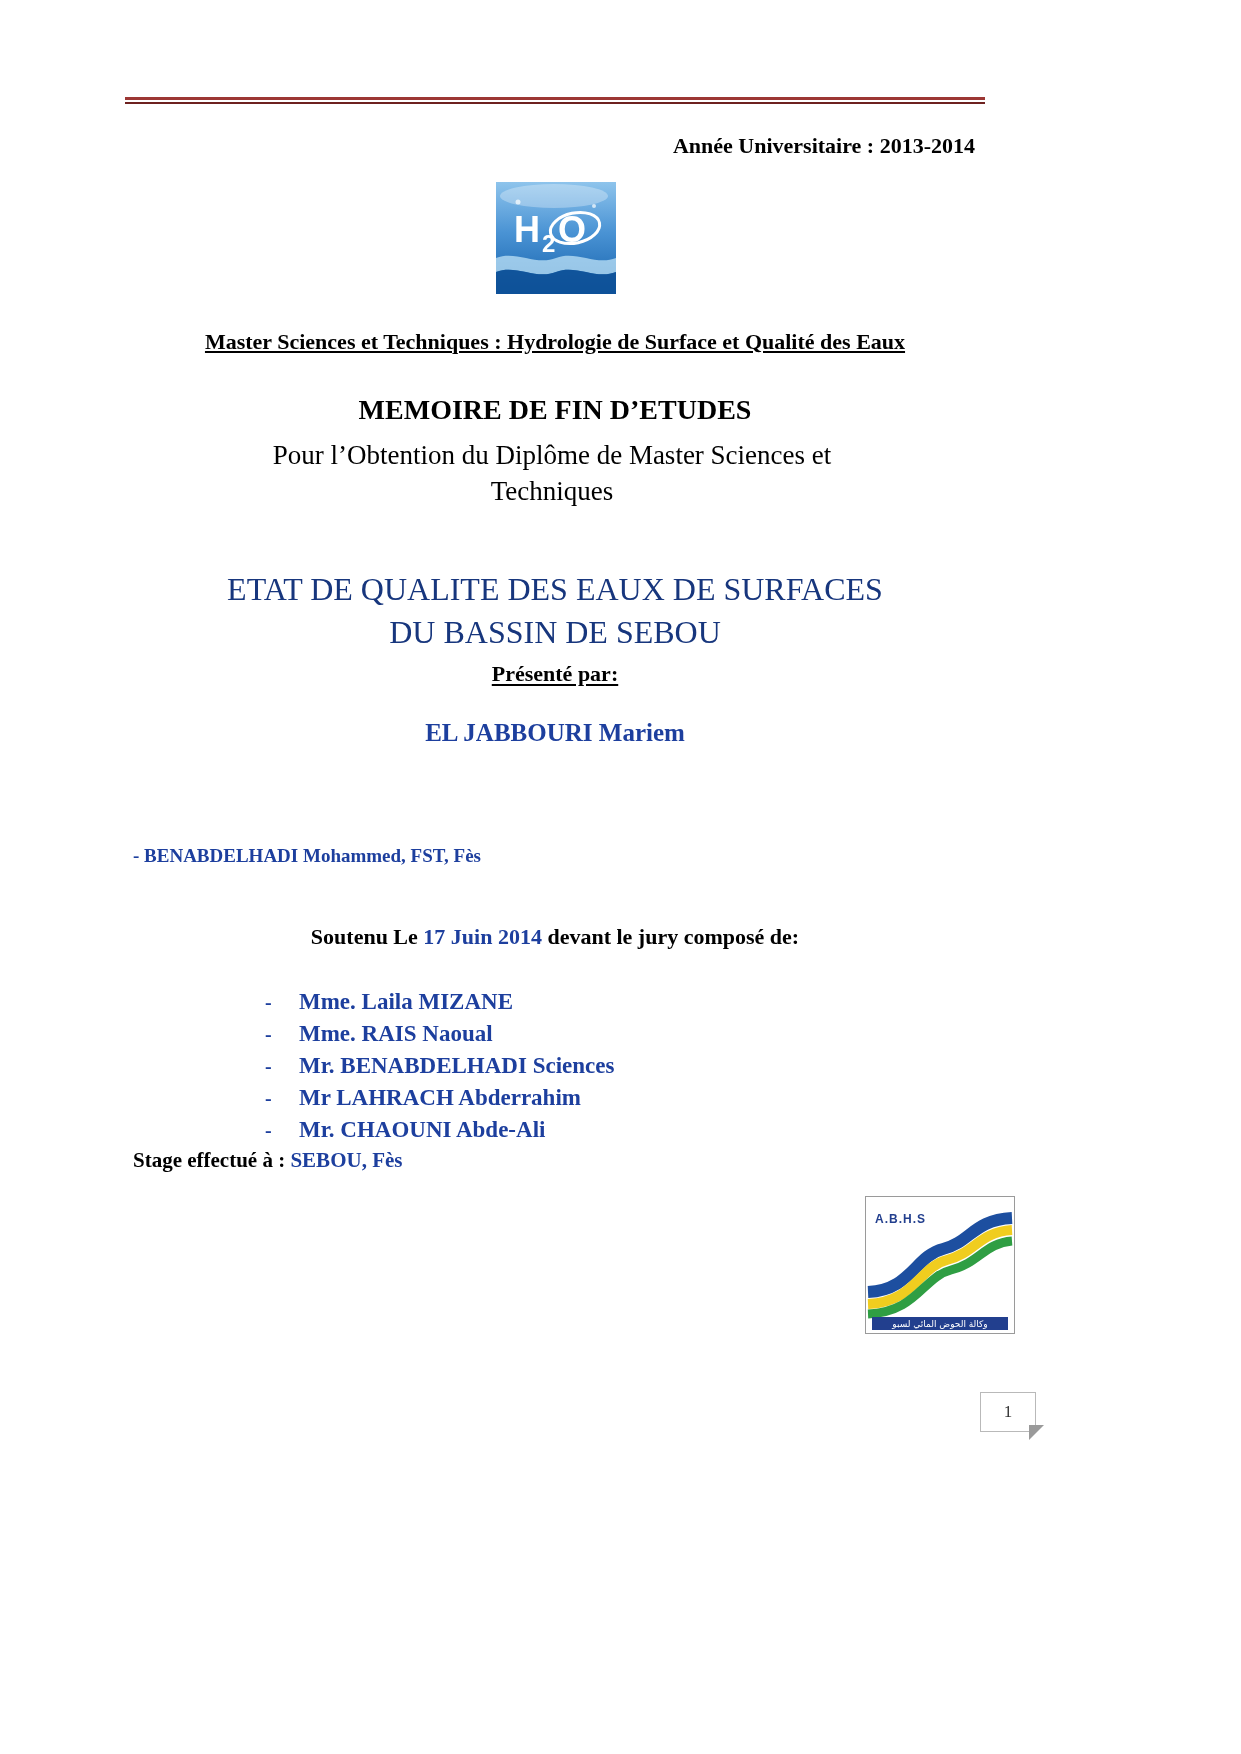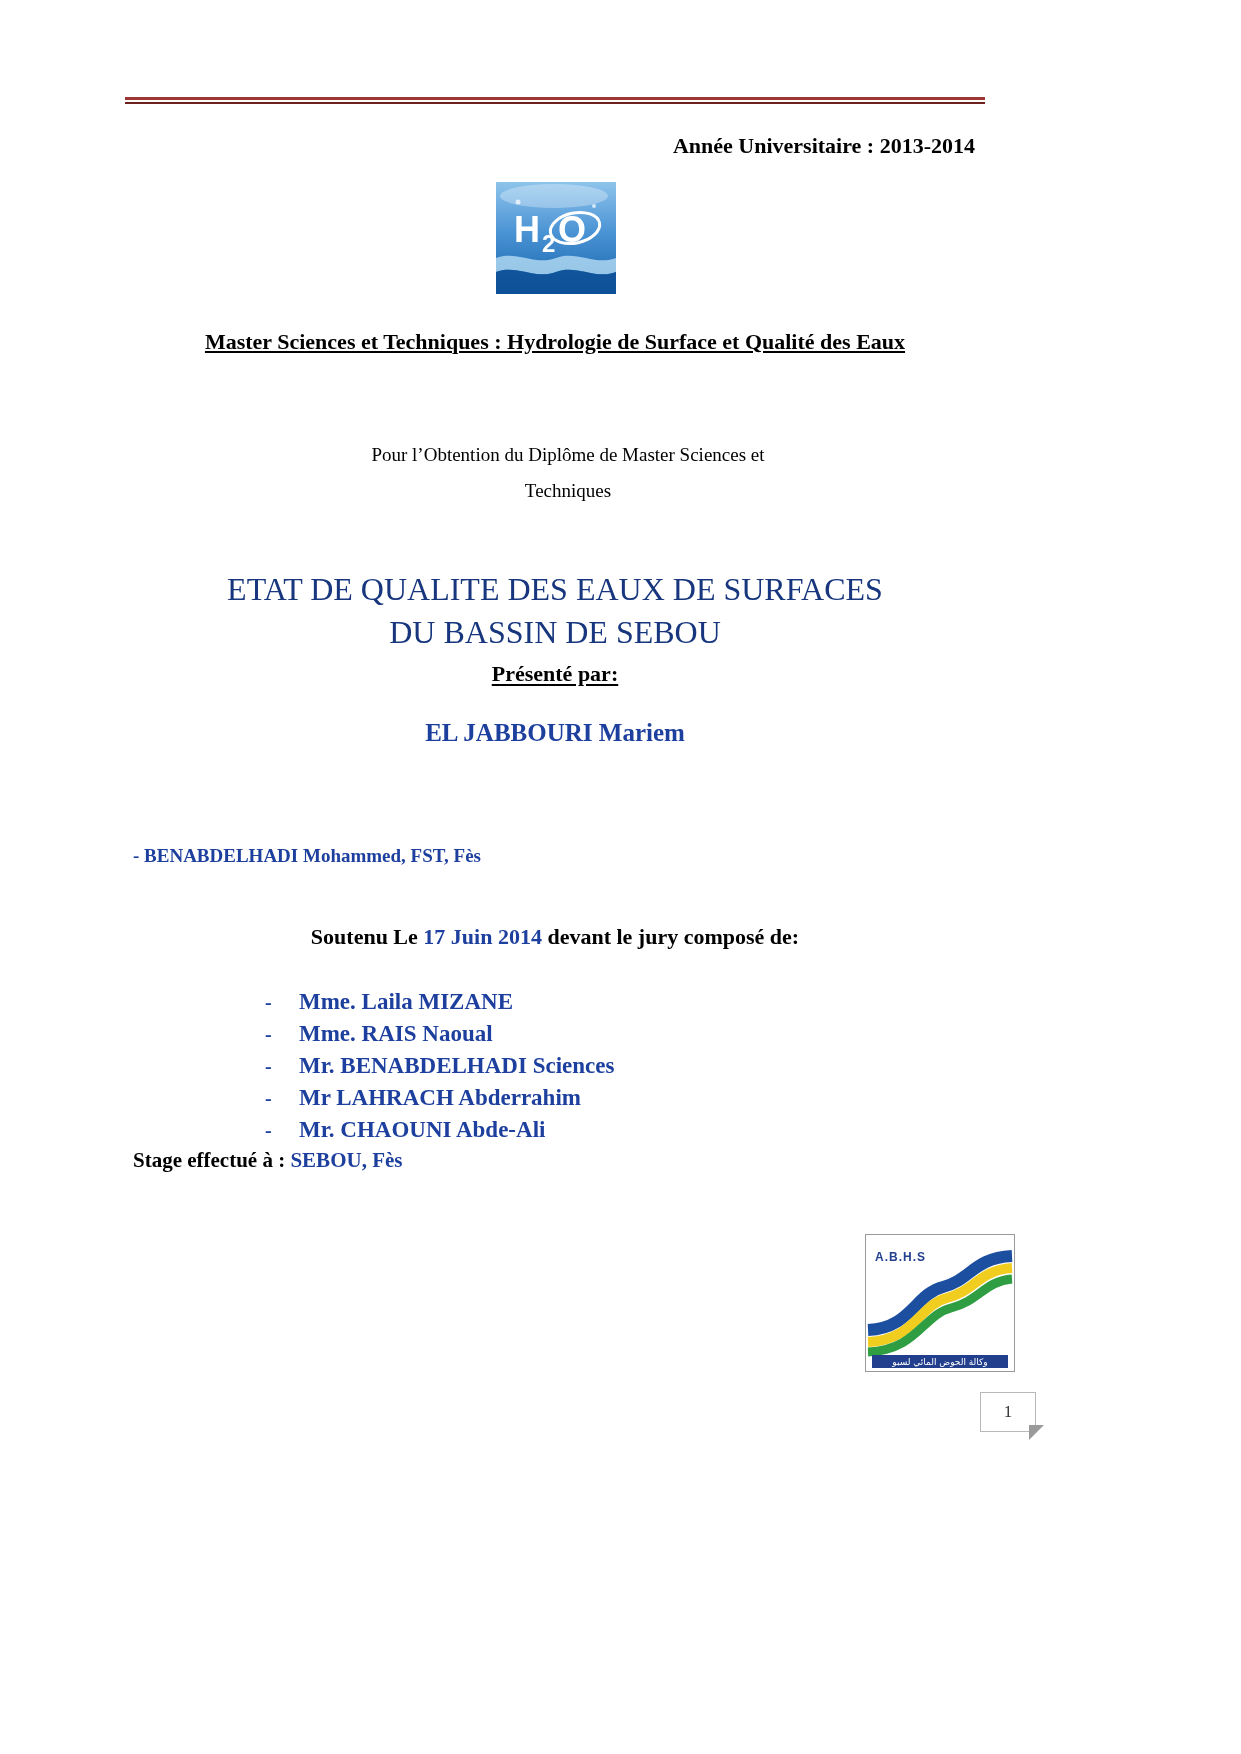--- a/index.html
+++ b/index.html
@@ -35,22 +35,22 @@
     left: 125px; top: 328px; width: 860px;
     text-align: center; font-weight: bold; font-size: 22px; line-height: 28px; text-decoration: underline;
   }
 
   .memoire-title {
     left: 125px; top: 393px; width: 860px;
     text-align: center; font-weight: bold; font-size: 28px; line-height: 34px;
   }
 
   .obtention {
-    left: 138px; top: 437px; width: 860px;
-    text-align: center; font-size: 19px; line-height: 36px;
+    left: 122px; top: 437px; width: 860px;
+    text-align: center; font-size: 27px; line-height: 36px;
   }
 
   .thesis-title {
     left: 125px; top: 568px; width: 860px;
     text-align: center; font-weight: normal; font-size: 32px; line-height: 43px;
     color: var(--title-blue, #17367d);
   }
 
   .center-label {
     left: 125px; width: 860px;
@@ -85,21 +85,21 @@
     color: var(--accent-blue, #1d3f9e);
   }
   .jury-row { display: flex; align-items: baseline; }
   .jury-dash { width: 34px; font-size: 20px; }
 
   .stage-line {
     left: 133px; top: 1148px;
     font-weight: bold; font-size: 21px;
   }
 
-  .abhs-logo { left: 818px; top: 1234px; width: 150px; height: 138px; padding-left: 47px; }
+  .abhs-logo { left: 818px; top: 1196px; width: 150px; height: 138px; padding-left: 47px; }
 
   .page-number-box {
     left: 980px; top: 1392px; width: 56px; height: 40px;
     border: 1px solid #b9b9b9; background: #ffffff;
     display: flex; align-items: center; justify-content: center;
     font-size: 17px; color: #333333;
   }
   .corner-fold {
     position: absolute; right: -9px; bottom: -9px;
     width: 0; height: 0;
@@ -133,20 +133,21 @@
       <path d="M0,90 C20,82 40,98 60,90 C80,82 100,98 120,90 L120,112 L0,112 Z" fill="#0d4f95" opacity="0.85"></path>
       <ellipse cx="79" cy="46" rx="25" ry="15" fill="none" stroke="#ffffff" stroke-width="3" transform="rotate(-12 79 46)"></ellipse>
       <text x="18" y="60" font-size="36" font-weight="bold" fill="#ffffff" font-family="Liberation Sans, sans-serif">H</text>
       <text x="46" y="70" font-size="24" font-weight="bold" fill="#ffffff" font-family="Liberation Sans, sans-serif">2</text>
       <text x="62" y="60" font-size="36" font-weight="bold" fill="#ffffff" font-family="Liberation Sans, sans-serif">O</text>
     </svg>
   </div>
 
   <div class="abs master-line">Master Sciences et Techniques : Hydrologie de Surface et Qualité des Eaux</div>
 
+  <div class="abs memoire-title">MEMOIRE DE FIN D’ETUDES</div>
 
   <div class="abs obtention">
     <div>Pour l’Obtention du Diplôme de Master Sciences et</div>
     <div>Techniques</div>
   </div>
 
   <div class="abs thesis-title">
     <div>ETAT DE QUALITE DES EAUX DE SURFACES</div>
     <div>DU BASSIN DE SEBOU</div>
   </div>

